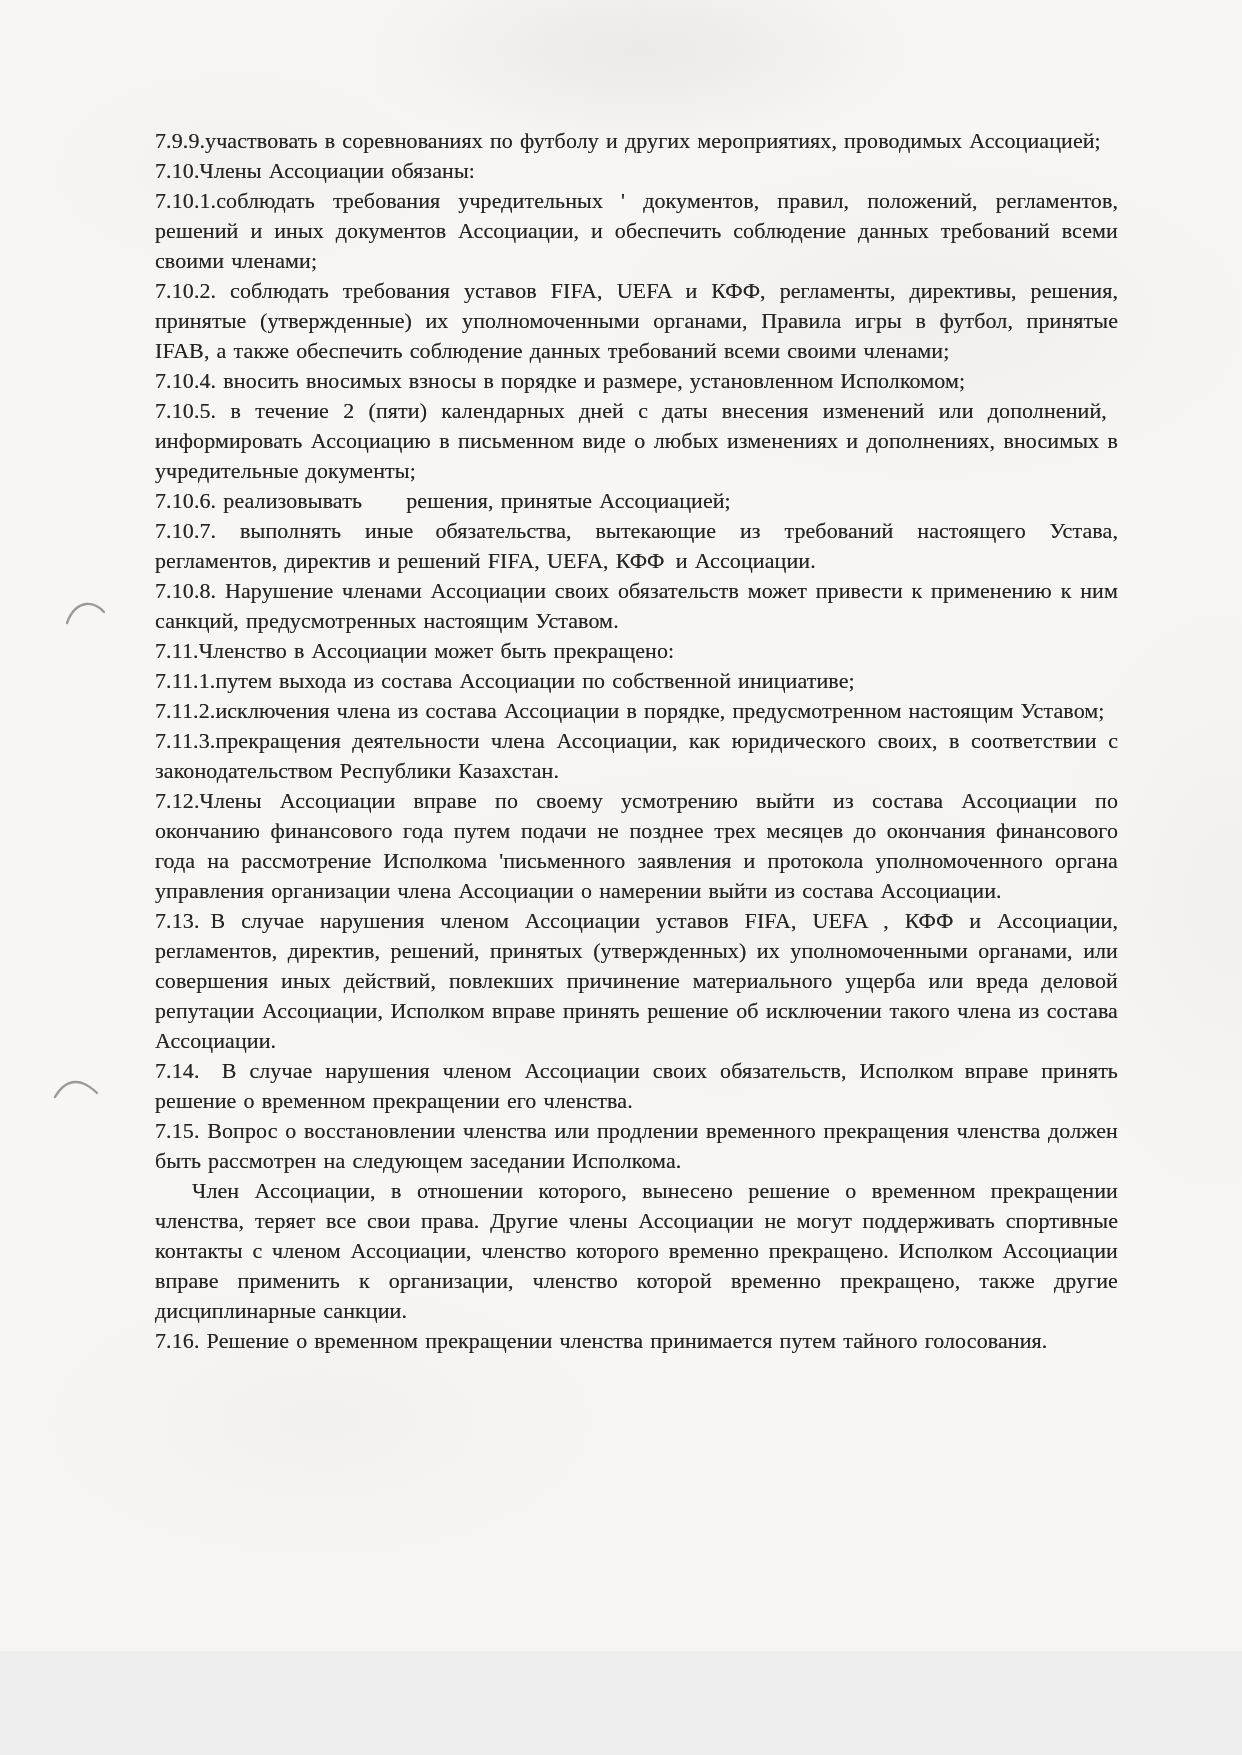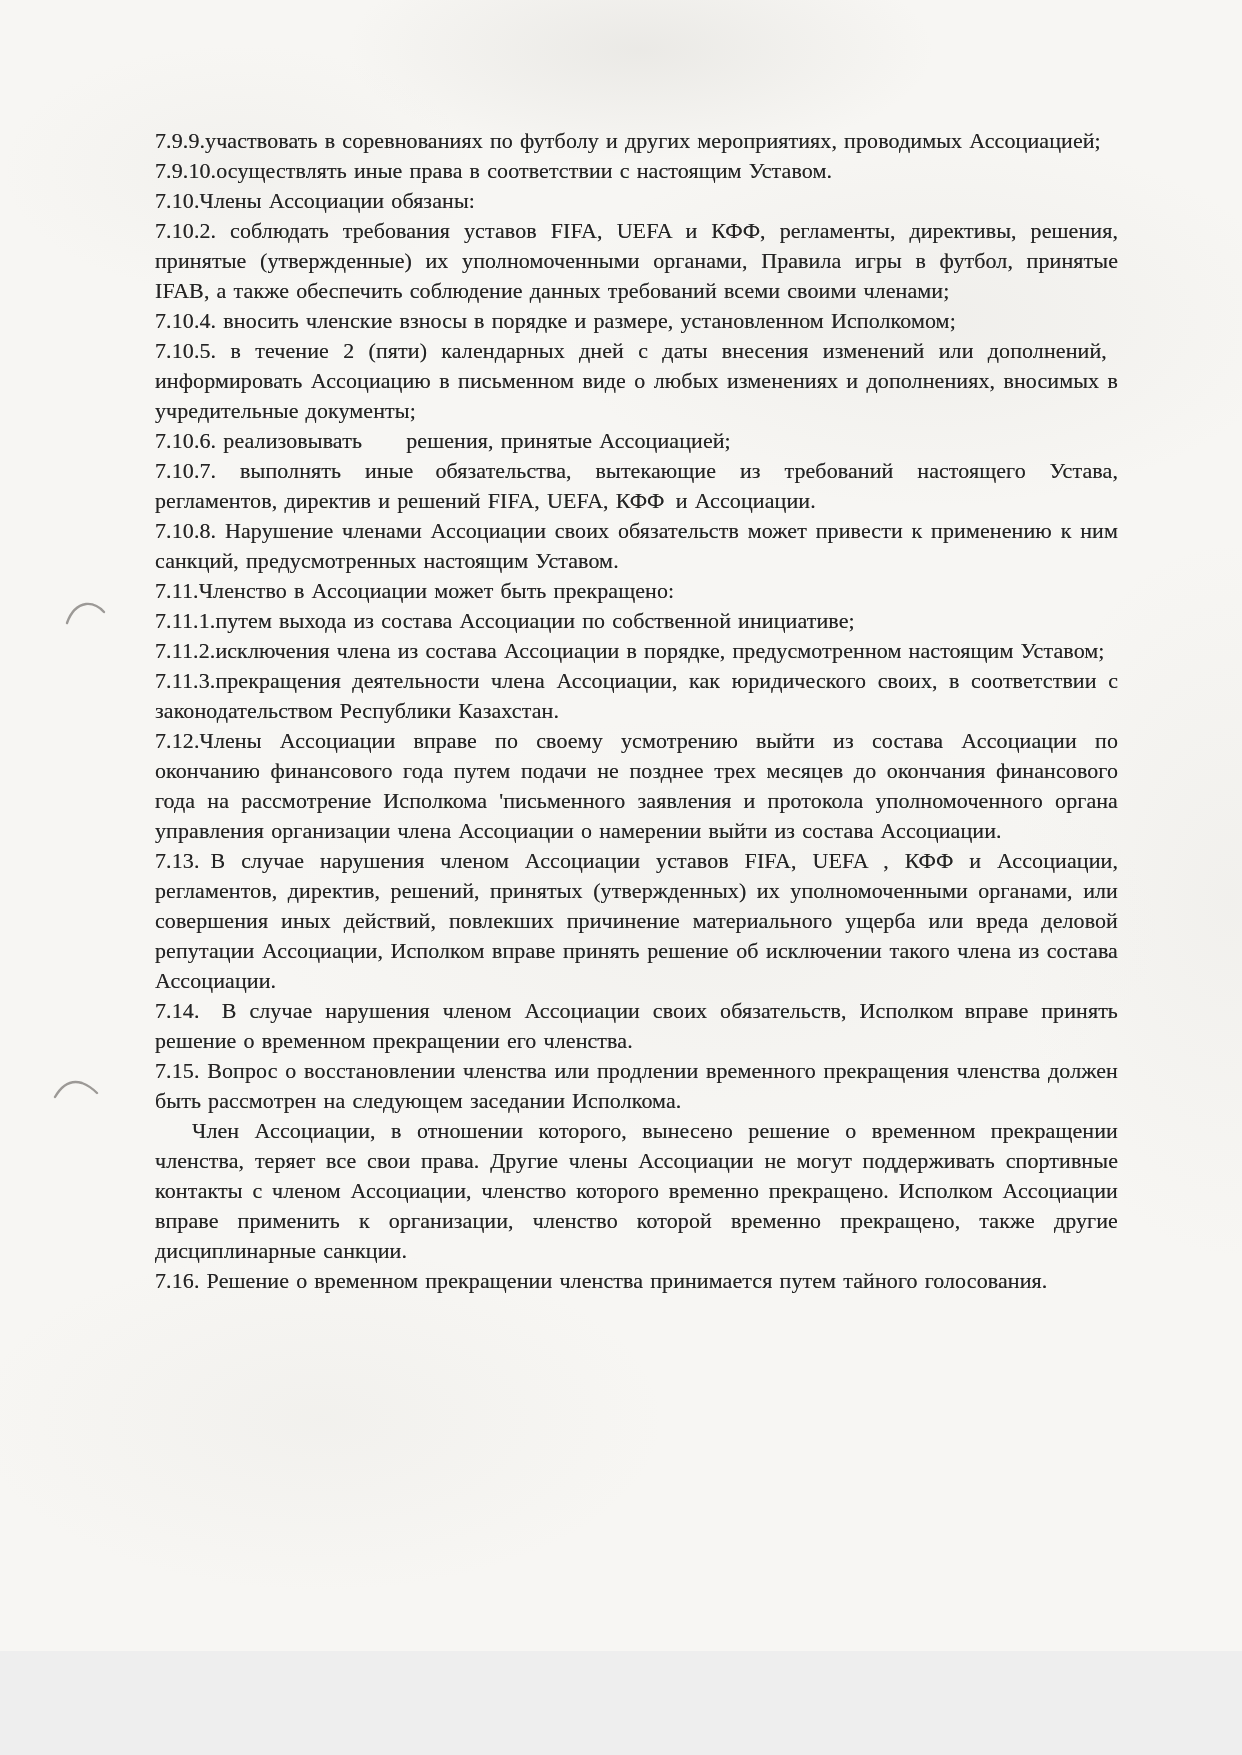--- a/index.html
+++ b/index.html
@@ -61,24 +61,24 @@
 
   <svg class="pen-mark mark1" width="44" height="30" viewBox="0 0 44 30">
     <path d="M3 25 Q9 8 22 6 Q32 5 40 14"></path>
   </svg>
   <svg class="pen-mark mark2" width="48" height="30" viewBox="0 0 48 30">
     <path d="M3 23 Q14 4 30 9 Q38 12 45 19"></path>
   </svg>
 
   <div class="doc">
     <p>7.9.9.участвовать в соревнованиях по футболу и других мероприятиях, проводимых Ассоциацией;</p>
-    <p>7.9.10.осуществлять иные права в соответствии с настоящим Уставом.</p>
     <p>7.10.Члены Ассоциации обязаны:</p>
+    <p>7.10.1.соблюдать требования учредительных ' документов, правил, положений, регламентов, решений и иных документов Ассоциации, и обеспечить соблюдение данных требований всеми своими членами;</p>
     <p>7.10.2. соблюдать требования уставов FIFA, UEFA и КФФ, регламенты, директивы, решения, принятые (утвержденные) их уполномоченными органами, Правила игры в футбол, принятые IFAB, а также обеспечить соблюдение данных требований всеми своими членами;</p>
-    <p>7.10.4. вносить членские взносы в порядке и размере, установленном Исполкомом;</p>
+    <p>7.10.4. вносить вносимых взносы в порядке и размере, установленном Исполкомом;</p>
     <p>7.10.5. в течение 2 (пяти) календарных дней с даты внесения изменений или дополнений, информировать Ассоциацию в письменном виде о любых изменениях и дополнениях, вносимых в учредительные документы;</p>
     <p>7.10.6. реализовывать  решения, принятые Ассоциацией;</p>
     <p>7.10.7. выполнять иные обязательства, вытекающие из требований настоящего Устава, регламентов, директив и решений FIFA, UEFA, КФФ и Ассоциации.</p>
     <p>7.10.8. Нарушение членами Ассоциации своих обязательств может привести к применению к ним санкций, предусмотренных настоящим Уставом.</p>
     <p>7.11.Членство в Ассоциации может быть прекращено:</p>
     <p>7.11.1.путем выхода из состава Ассоциации по собственной инициативе;</p>
     <p>7.11.2.исключения члена из состава Ассоциации в порядке, предусмотренном настоящим Уставом;</p>
     <p>7.11.3.прекращения деятельности члена Ассоциации, как юридического своих, в соответствии с законодательством Республики Казахстан.</p>
     <p>7.12.Члены Ассоциации вправе по своему усмотрению выйти из состава Ассоциации по окончанию финансового года путем подачи не позднее трех месяцев до окончания финансового года на рассмотрение Исполкома 'письменного заявления и протокола уполномоченного органа управления организации члена Ассоциации о намерении выйти из состава Ассоциации.</p>
     <p>7.13. В случае нарушения членом Ассоциации уставов FIFA, UEFA , КФФ и Ассоциации, регламентов, директив, решений, принятых (утвержденных) их уполномоченными органами, или совершения иных действий, повлекших причинение материального ущерба или вреда деловой репутации Ассоциации, Исполком вправе принять решение об исключении такого члена из состава Ассоциации.</p>

